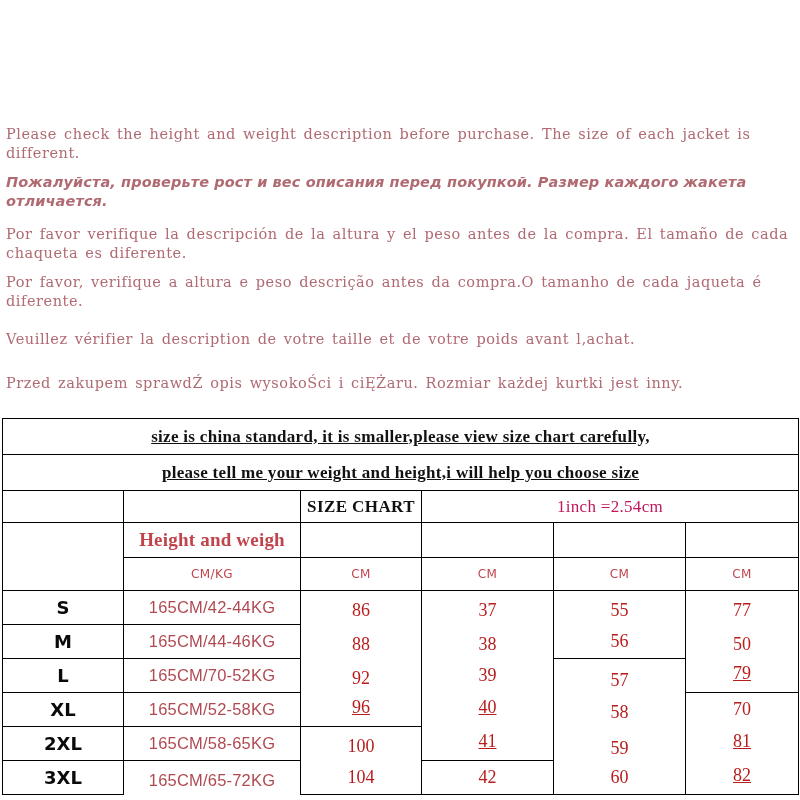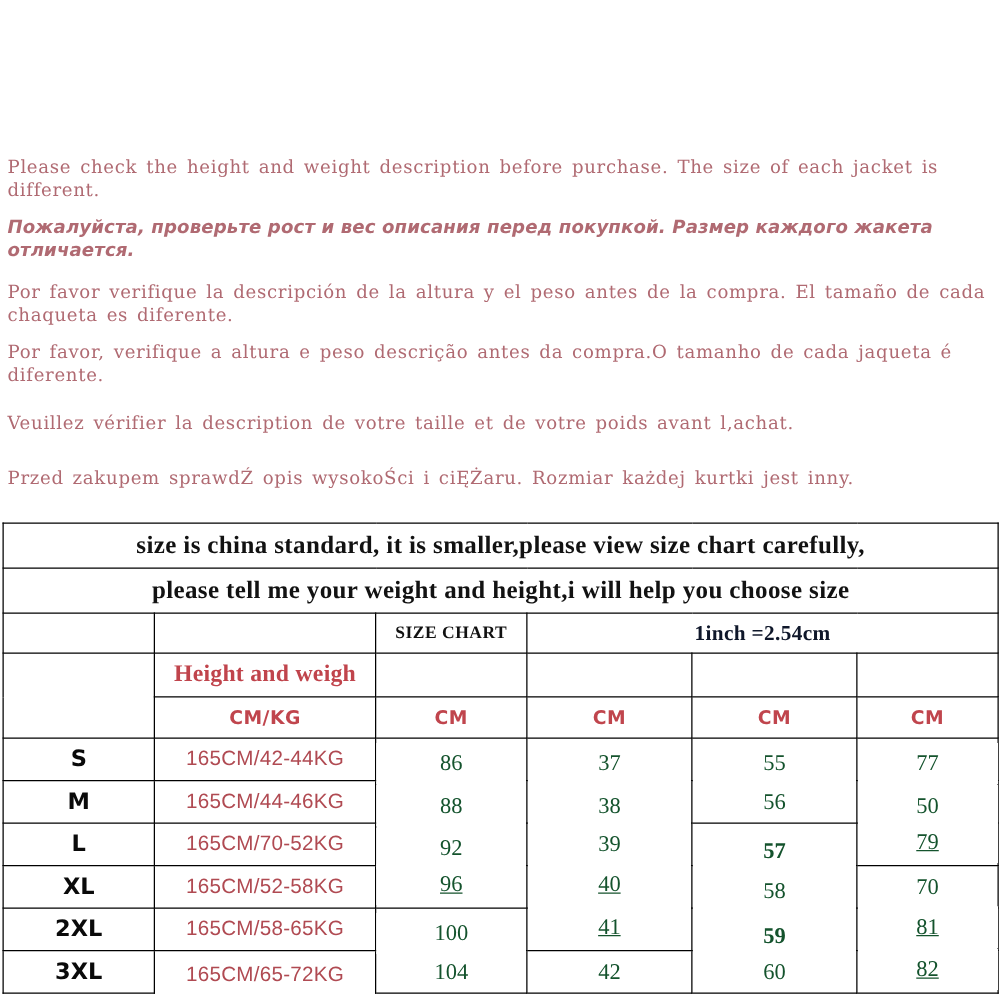--- a/index.html
+++ b/index.html
@@ -69,39 +69,40 @@
     text-align: center;
     vertical-align: middle;
     background: #ffffff;
   }
 
   
   .banner {
     height: 35px;
     font-family: "Liberation Serif", serif;
     font-weight: bold;
-    font-size: 20px;
+    font-size: 17px;
     color: #121212;
     letter-spacing: 0.3px;
+    text-decoration: underline;
   }
 
   
   .strip { height: 32px; }
   .strip-title {
     font-family: "Liberation Serif", serif;
     font-weight: bold;
-    font-size: 14px;
+    font-size: 17px;
     color: #111111;
     letter-spacing: 0.4px;
   }
   .strip-inch {
     font-family: "Liberation Serif", serif;
-    font-weight: bold;
+    font-weight: normal;
     font-size: 17px;
-    color: #0f172a;
+    color: #be185d;
     letter-spacing: 0.3px;
   }
   td.blk-white-label {
     background: #000000;
     border-color: #000000;
     color: #ffffff;
     font-family: "DejaVu Sans", "Liberation Sans", sans-serif;
     font-weight: bold;
     font-size: 19px;
   }
@@ -114,22 +115,22 @@
     font-size: 19px;
     letter-spacing: 0.2px;
   }
   .row-blk { height: 35px; }
 
   
   .row-unit { height: 33px; }
   td.unit {
     color: #c0454d;
     font-family: "DejaVu Sans", "Liberation Sans", sans-serif;
-    font-weight: bold;
-    font-size: 15px;
+    font-weight: normal;
+    font-size: 12px;
     letter-spacing: 0.4px;
   }
 
   
   td.size-corner {
     background: #000000;
     border-color: #000000;
     color: #ffffff;
     font-family: "DejaVu Sans", "Liberation Sans", sans-serif;
     font-weight: normal;
@@ -147,27 +148,27 @@
   }
   td.hw {
     font-family: Liberation Sans, sans-serif;
     font-size: 16.5px;
     color: #b04a52;
     letter-spacing: 0.2px;
   }
   td.num {
     font-family: "Liberation Serif", serif;
     font-size: 18px;
-    color: #14532d;
+    color: #b91c1c;
   }
 
   
   .j-up   { position: relative; top: -2px; text-decoration: underline; }
   .j-dn   { position: relative; top:  3px; }
-  .j-dn2  { position: relative; top:  5px; font-weight: bold; }
+  .j-dn2  { position: relative; top:  5px; }
 </style>
 </head>
 <body>
 
 <div id="notices">
   <p class="notice mono" id="n-en">Please check the height and weight description before purchase. The size of each jacket is different.</p>
   <p class="notice sans" id="n-ru">Пожалуйста, проверьте рост и вес описания перед покупкой. Размер каждого жакета отличается.</p>
   <p class="notice mono" id="n-es">Por favor verifique la descripción de la altura y el peso antes de la compra. El tamaño de cada chaqueta es diferente.</p>
   <p class="notice mono" id="n-pt">Por favor, verifique a altura e peso descrição antes da compra.O tamanho de cada jaqueta é diferente.</p>
   <p class="notice mono" id="n-fr">Veuillez vérifier la description de votre taille et de votre poids avant l‚achat.</p>

